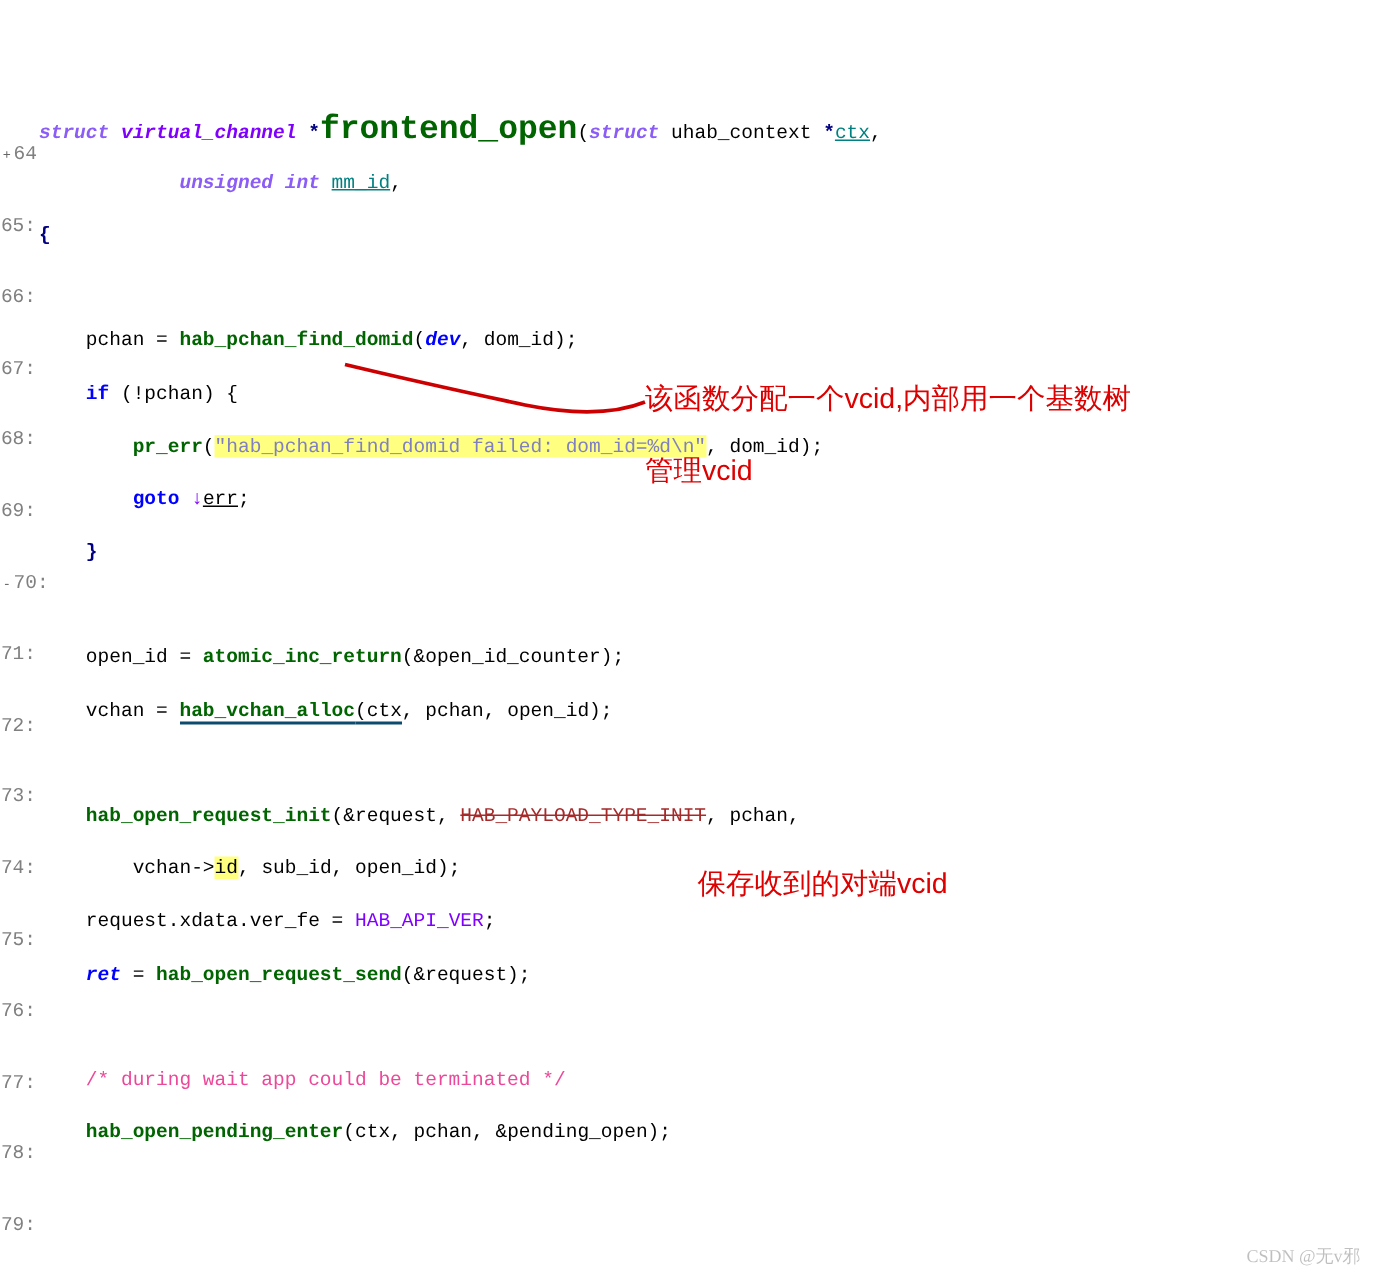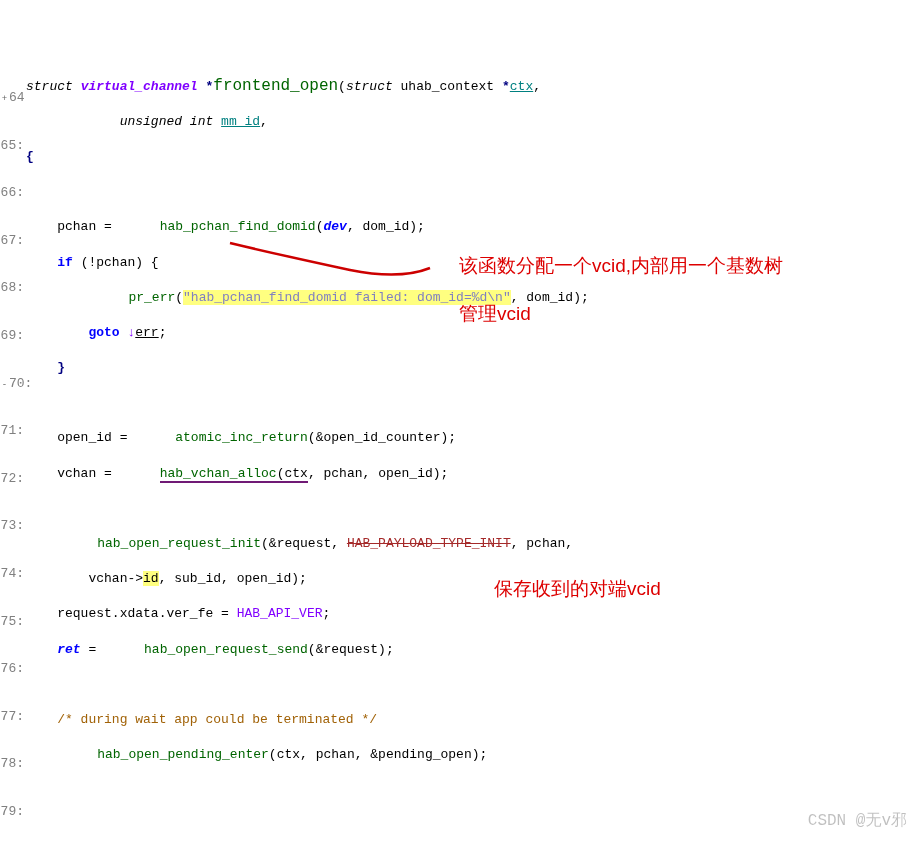--- a/index.html
+++ b/index.html
@@ -14,70 +14,69 @@
   white-space: pre;
 }
 .container { display: flex; height: 852px; }
 .gutter {
   width: 26px;
   color: #808080;
   text-align: right;
   padding-right: 2px;
   user-select: none;
 }
-.gutter .ln { height: 17.6px; line-height: 15px; }
+.gutter .ln { height: 17.6px; line-height: 26px; }
 .fold {
   font-size: 9px;
   color: #666;
   display: inline-block;
   width: 9px;
   text-align: center;
 }
 .code {
   flex: 1;
   line-height: 17.6px;
   color: #000;
 }
 .code .row { height: 17.6px; position: relative; }
 
 .kw { color: #0000ff; font-weight: bold; font-family: Liberation Mono, monospace; }
-.kw-i { color: #000000; font-weight: normal; font-style: italic; }
+.kw-i { color: #8b5cf6; font-weight: bold; font-style: italic; }
 .type-i { color: #8000ff; font-style: italic; font-weight: bold; }
-.fn { color: #006400; font-weight: normal; margin-left: 40px; }
-.fn-big { color: #006400; font-weight: normal; font-size: 16px; }
+.fn { color: #006400; font-weight: bold; }
+.fn-big { color: #006400; font-weight: bold; font-size: 22px; }
 .var { color: #000; }
 .var-u { color: #008080; text-decoration: underline; }
 .id-ul { color: #000; text-decoration: underline; }
 .op { color: #000080; font-weight: bold; }
-.cm { color: #a16207; }
+.cm { color: #ec4899; }
 .str { color: #8080c0; }
 .highlight { background: #ffff80; }
 .macro { color: #8000ff; }
 .enum-strike { color: #a52a2a; text-decoration: line-through; margin-top: 32px; }
 .ret-i { color: #0000ff; font-weight: bold; font-style: italic; }
 .arrow { color: #8000ff; }
-.red-ul { border-bottom: 2px solid #701a75; }
+.red-ul { border-bottom: 2px solid #0c4a6e; }
 
 .annotation {
   position: absolute;
   color: #dd0000;
   font-family: "Microsoft YaHei", SimSun, sans-serif;
   font-size: 19px;
   font-weight: normal;
   white-space: nowrap;
   pointer-events: none;
-  margin-left: 29px;
 }
 .wm {
   position: absolute;
   right: 10px;
-  bottom: 21px;
+  bottom: 6px;
   color: rgba(0,0,0,0.25);
-  font-family: Liberation Mono, monospace;
-  font-size: 16px;
+  font-family: Liberation Serif, serif;
+  font-size: 12px;
 }
 svg.overlay { position: absolute; top: 0; left: 0; pointer-events: none; }
 </style>
 </head>
 <body>
 
 
 
 <div class="container">
   <div class="gutter">

